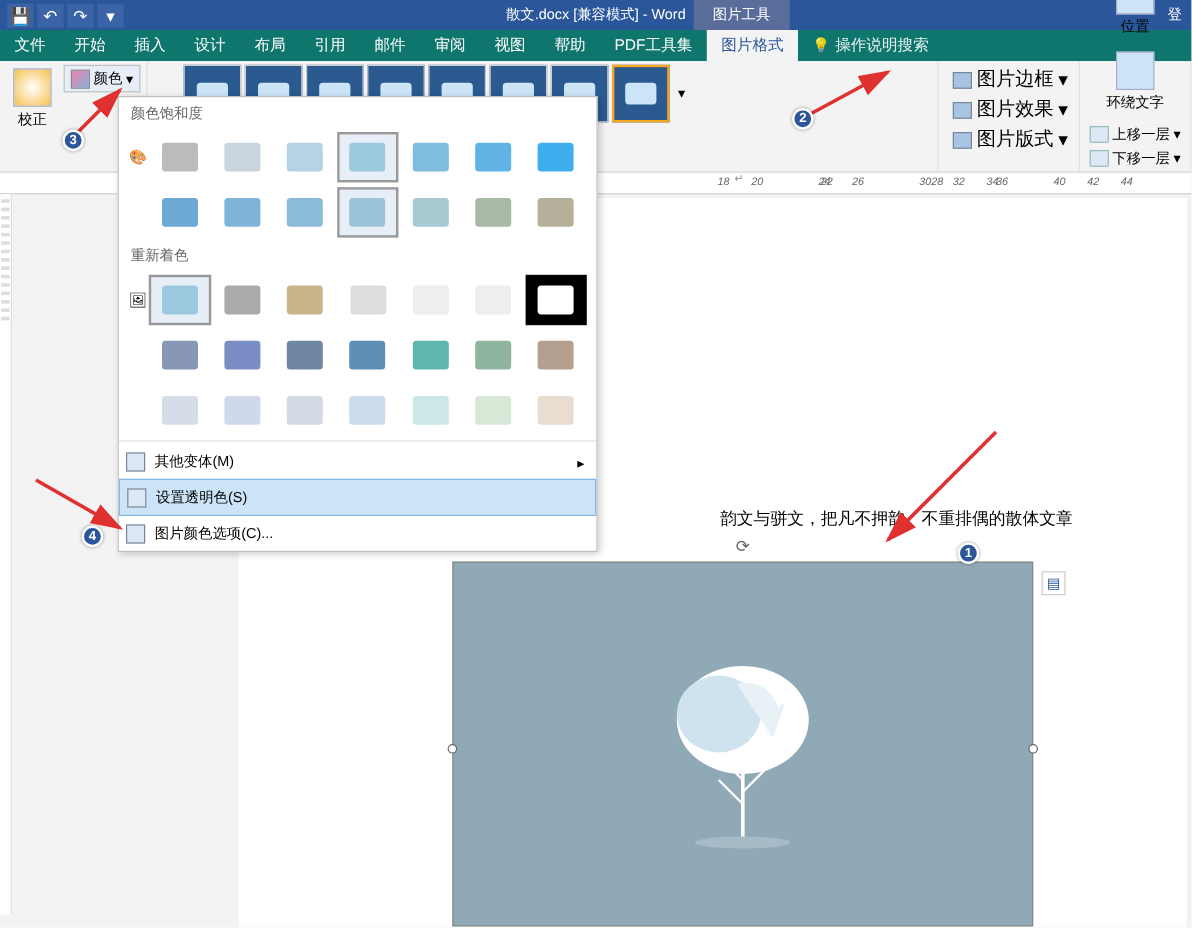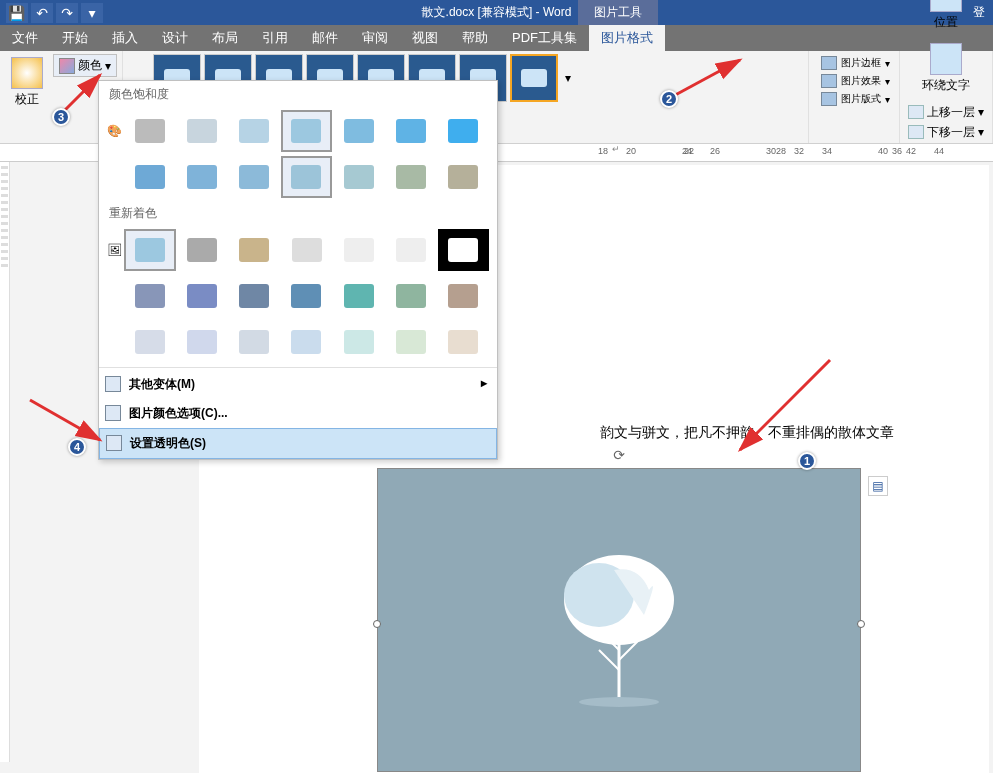--- a/index.html
+++ b/index.html
@@ -5,64 +5,64 @@
 * { box-sizing: border-box; margin: 0; padding: 0; font-family: "Microsoft YaHei", sans-serif; }
 body { background: #f3f3f3; width: 993px; height: 773px; overflow: hidden; position: relative; }
 
 .titlebar { height: 25px; background: #2b579a; color: #fff; display: flex; align-items: center; font-size: 12px; }
 .titlebar .qat { display: flex; gap: 3px; padding: 0 6px; }
 .titlebar .qat-btn { width: 22px; height: 20px; background: #3a64a6; display: flex; align-items: center; justify-content: center; font-size: 14px; }
 .titlebar .title { position: absolute; left: 50%; transform: translateX(-50%); }
 .titlebar .login { position: absolute; right: 0; padding: 0 8px; }
 .titlebar .contextual-tab { position: absolute; left: 578px; top: 0; height: 25px; background: #5a6d9a; color: #fff; font-size: 12px; padding: 4px 16px; }
 
-.ribbon-tabs { height: 26px; background: #737373; color: #fff; display: flex; font-size: 13px; }
+.ribbon-tabs { height: 26px; background: #0f766e; color: #fff; display: flex; font-size: 13px; }
 .ribbon-tabs .tab { padding: 4px 12px; cursor: pointer; }
 .ribbon-tabs .tab.active { background: #f3f3f3; color: #2b579a; }
 .ribbon-tabs .tell-me { display: flex; align-items: center; gap: 4px; opacity: 0.9; }
 .ribbon-tabs .tell-me::before { content: "💡"; font-size: 12px; }
 
 .ribbon-content { height: 93px; background: #f3f3f3; border-bottom: 1px solid #d0d0d0; display: flex; font-size: 12px; }
 .ribbon-group { border-right: 1px solid #e0e0e0; padding: 3px 5px; display: flex; flex-direction: column; }
 .ribbon-group .group-label { text-align: center; color: #666; font-size: 11px; margin-top: auto; padding-top: 2px; }
 .big-btn { display: flex; flex-direction: column; align-items: center; padding: 3px 6px; gap: 2px; min-width: 36px; }
 .big-btn .icon { width: 32px; height: 32px; background: #cce4f7; border: 1px solid #aac; }
 .color-btn { display: flex; align-items: center; gap: 3px; padding: 2px 5px; border: 1px solid #c0c0c0; background: #e8eef7; font-size: 12px; }
 .color-btn .sw { width: 16px; height: 16px; background: linear-gradient(135deg,#e8a,#8ad); border: 1px solid #888; }
 
 .style-gallery { display: flex; gap: 3px; align-items: center; }
 .style-thumb { width: 48px; height: 48px; background: #2a5a8f; border: 1px solid #ccc; display:flex;align-items:center;justify-content:center;}
 .style-thumb.sel { border: 2px solid #f5a623; }
 .style-thumb::after { content:""; width:26px; height:18px; background:#cce4f7; border-radius:3px; }
 
-.pic-opts { font-size: 10px; padding-left: 8px; }
+.pic-opts { font-size: 16px; padding-left: 8px; }
 .pic-opts .opt { display: flex; align-items: center; gap: 4px; padding: 2px 4px; white-space: nowrap; }
 .pic-opts .opt .ico { width: 16px; height: 14px; background: #a7c4e2; border: 1px solid #789; }
 
 .arrange { display: flex; gap: 6px; justify-content: center; }
 .arrange .col { display:flex; flex-direction:column; gap:1px; font-size:12px; }
 .arrange .small { display:flex; align-items:center; gap:3px; white-space:nowrap; padding:1px 3px; }
 .arrange .small .ico { width:16px; height:14px; background:#dde8f5; border:1px solid #9bb; }
 
 .ruler { height: 18px; background: #fff; border-bottom: 1px solid #ccc; position: relative; font-size: 9px; color: #666; }
-.ruler .num { position: absolute; top: 2px; }
+.ruler .num { position: absolute; top: 2px; font-style: italic; }
 .doc-text { position: absolute; left: 400px; top: 262px; font-size: 14px; color: #000; line-height: 1.8; width: 400px; }
 .doc-image { position: absolute; left: 377px; top: 468px; width: 484px; height: 304px; background: #90a9b6; border: 1px solid #888; display:flex; align-items:center; justify-content:center; }
 .doc-image svg { width: 200px; height: 200px; }
 .sel-handle { position:absolute; width:8px; height:8px; background:#fff; border:1px solid #666; border-radius:50%; }
 .layout-btn { position:absolute; left:868px; top:476px; width:20px; height:20px; background:#fff; border:1px solid #ccc; display:flex;align-items:center;justify-content:center;font-size:12px;color:#2b579a;}
 
 .dropdown { position: absolute; left: 98px; top: 80px; width: 400px; background: #fff; border: 1px solid #c0c0c0; box-shadow: 2px 2px 6px rgba(0,0,0,0.2); z-index: 100; font-size: 12px; }
 .dropdown .section-label { padding: 5px 10px; color: #666; font-size: 12px; }
 .dropdown .swatch-row { display: flex; gap: 1px; padding: 2px 8px; }
 .dropdown .sw-ico { width: 20px; display: flex; align-items: center; justify-content: center; }
 .dropdown .swatch { width: 64px; height: 42px; border: 1px solid transparent; display:flex; align-items:center; justify-content:center; cursor:pointer; }
 .dropdown .swatch.sel { border: 2px solid #999; background:#e8eef7; }
 .dropdown .swatch .tree { width: 30px; height: 24px; background: #cfe3ee; border-radius: 3px; }
-.dropdown .menu-item { padding: 6px 10px 6px 30px; display: flex; align-items: flex-start; gap: 8px; position: relative; cursor:pointer;font-weight:bold; }
+.dropdown .menu-item { padding: 6px 10px 6px 30px; display: flex; align-items: flex-end; gap: 8px; position: relative; cursor:pointer; }
 .dropdown .menu-item.highlight { background: #cce4f7; border: 1px solid #84b5e4; }
 .dropdown .menu-item .mi-ico { position:absolute; left:6px; width:16px; height:16px; background:#dde8f5; border:1px solid #789; }
 .dropdown .sep { height:1px; background:#e0e0e0; margin:2px 0; }
 
 .arrow { position:absolute; z-index:200; pointer-events:none; }
 .num-badge { position:absolute; width:18px; height:18px; border-radius:50%; background:#2b579a; border:2px solid #fff; color:#fff; font-size:11px; font-weight:bold; display:flex; align-items:center; justify-content:center; z-index:201; box-shadow:0 0 3px rgba(0,0,0,0.4);}
 
 .thumb-strip { position:absolute; left:0; top:162px; width:10px; height:600px; background:#fff; border-right:1px solid #ddd; }
 .thumb-strip .ln { height:3px; background:#ddd; margin:4px 1px; }
 </style>
@@ -87,20 +87,21 @@
   <div class="tab">插入</div>
   <div class="tab">设计</div>
   <div class="tab">布局</div>
   <div class="tab">引用</div>
   <div class="tab">邮件</div>
   <div class="tab">审阅</div>
   <div class="tab">视图</div>
   <div class="tab">帮助</div>
   <div class="tab">PDF工具集</div>
   <div class="tab active">图片格式</div>
+  <div class="tab tell-me">操作说明搜索</div>
 </div>
 
 <div class="ribbon-content">
   <div class="ribbon-group" style="min-width:120px;">
     <div style="display:flex;gap:4px;">
       <div class="big-btn">
         <div class="icon" style="background:radial-gradient(#fff,#f5c04a);"></div>
         <span>校正</span>
       </div>
       <div style="display:flex;flex-direction:column;gap:3px;">
@@ -176,21 +177,21 @@
   <span style="position:absolute;left:612px;color:#888;">↵</span>
 <span class="num" style="left: 598px;">18</span>
     <span class="num" style="left: 626px;">20</span>
     <span class="num" style="left: 684px;">22</span>
     <span class="num" style="left: 682px;">24</span>
     <span class="num" style="left: 710px;">26</span>
     <span class="num" style="left: 776px;">28</span>
     <span class="num" style="left: 766px;">30</span>
     <span class="num" style="left: 794px;">32</span>
     <span class="num" style="left: 822px;">34</span>
-    <span class="num" style="left: 892px;">36</span>
+    <span class="num" style="left: 830px;">36</span>
     <span class="num" style="left: 878px;">40</span>
     <span class="num" style="left: 906px;">42</span>
     <span class="num" style="left: 934px;">44</span>
   </div>
 
 <div class="thumb-strip">
   <div class="ln"></div>
     <div class="ln"></div>
     <div class="ln"></div>
     <div class="ln"></div>
@@ -351,27 +352,27 @@
     <div class="swatch">
         <div class="tree" style="background:#e8ddd0;"></div>
       </div>
   </div>
   <div class="sep"></div>
   <div class="menu-item">
     <span class="mi-ico"></span>
     <span>其他变体(M)</span>
     <span style="margin-left:auto;">▸</span>
   </div>
+  <div class="menu-item highlight">
+    <span class="mi-ico"></span>
+    <span>设置透明色(S)</span>
+  </div>
   <div class="menu-item">
     <span class="mi-ico"></span>
     <span>图片颜色选项(C)...</span>
-  </div>
-  <div class="menu-item highlight">
-    <span class="mi-ico"></span>
-    <span>设置透明色(S)</span>
   </div>
 </div>
 
 <svg class="arrow" style="left:0;top:0;width:993px;height:773px;">
   <defs>
       <marker id="ah" markerWidth="10" markerHeight="10" refX="8" refY="3" orient="auto">
         <path d="M0,0 L0,6 L9,3 z" fill="#e03030"></path>
       </marker>
     </defs>
   <line x1="666" y1="100" x2="740" y2="60" stroke="#e03030" stroke-width="3" marker-end="url(#ah)"></line>

